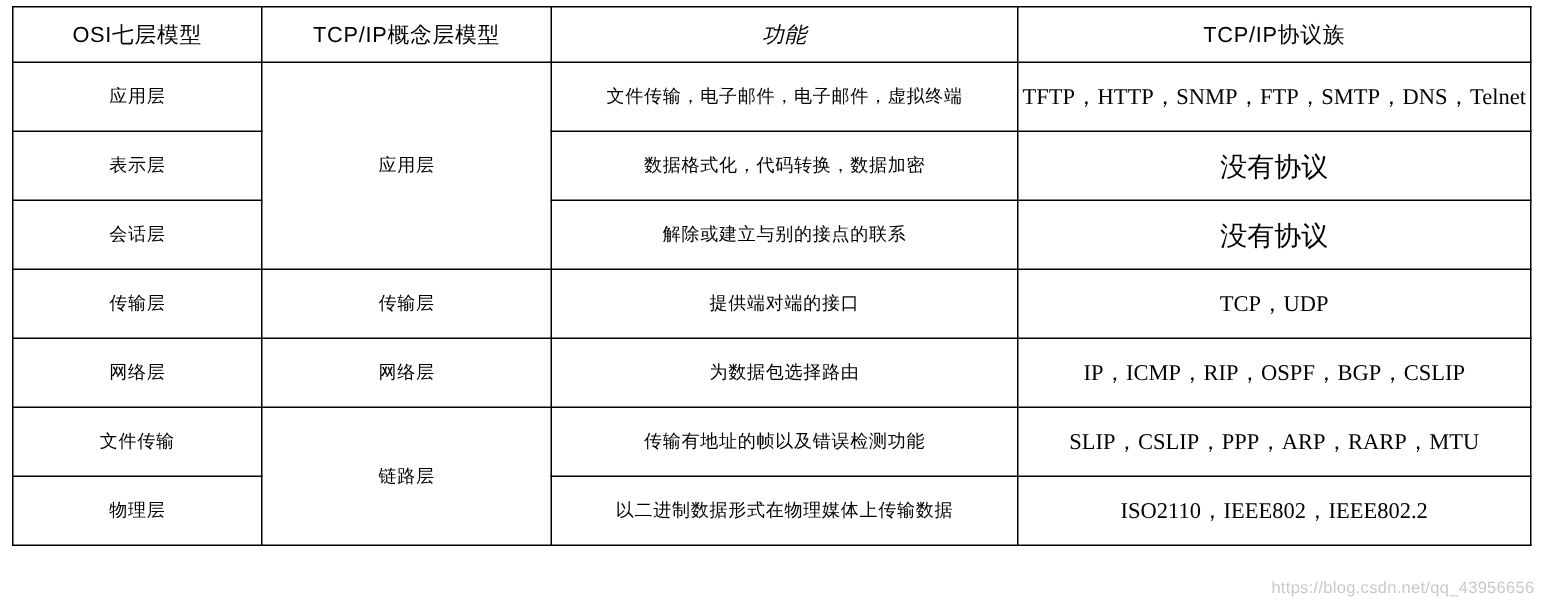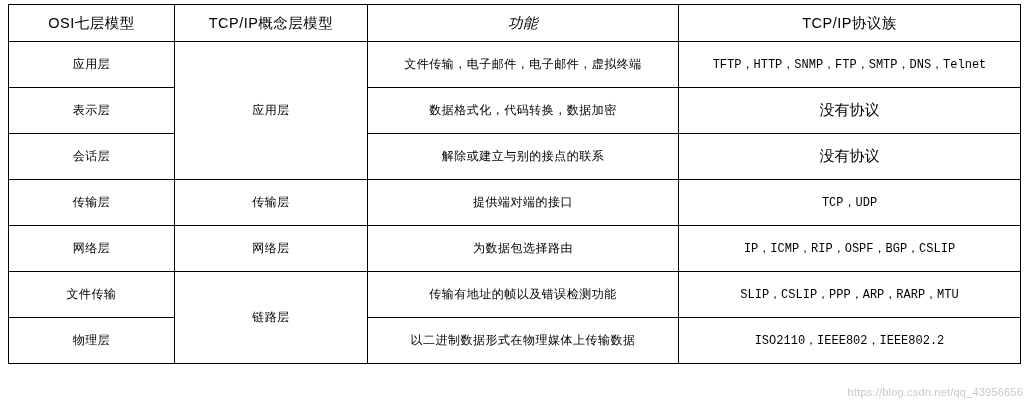--- a/index.html
+++ b/index.html
@@ -47,26 +47,26 @@
   .col-osi { width: 165px; }
   .col-tcp { width: 192px; }
   .col-func { width: 310px; font-style: italic; }
   .col-proto { width: 341px; margin-left: 24px; }
 
   .cn {
     font-family: "Liberation Sans", sans-serif;
     letter-spacing: 0.5px;
   }
   .proto-cell {
-    font-family: Liberation Mono, monospace;
-    font-size: 12px;
+    font-family: Liberation Serif, serif;
+    font-size: 15px;
   }
   .no-proto {
     font-family: Liberation Sans, sans-serif;
-    font-size: 15px;
+    font-size: 18px;
   }
   .watermark {
     position: absolute;
     right: 10px;
     bottom: 2px;
     font-size: 11px;
     color: #c9c9c9;
     font-family: "Liberation Sans", sans-serif;
     white-space: nowrap;
     letter-spacing: 0.2px;

